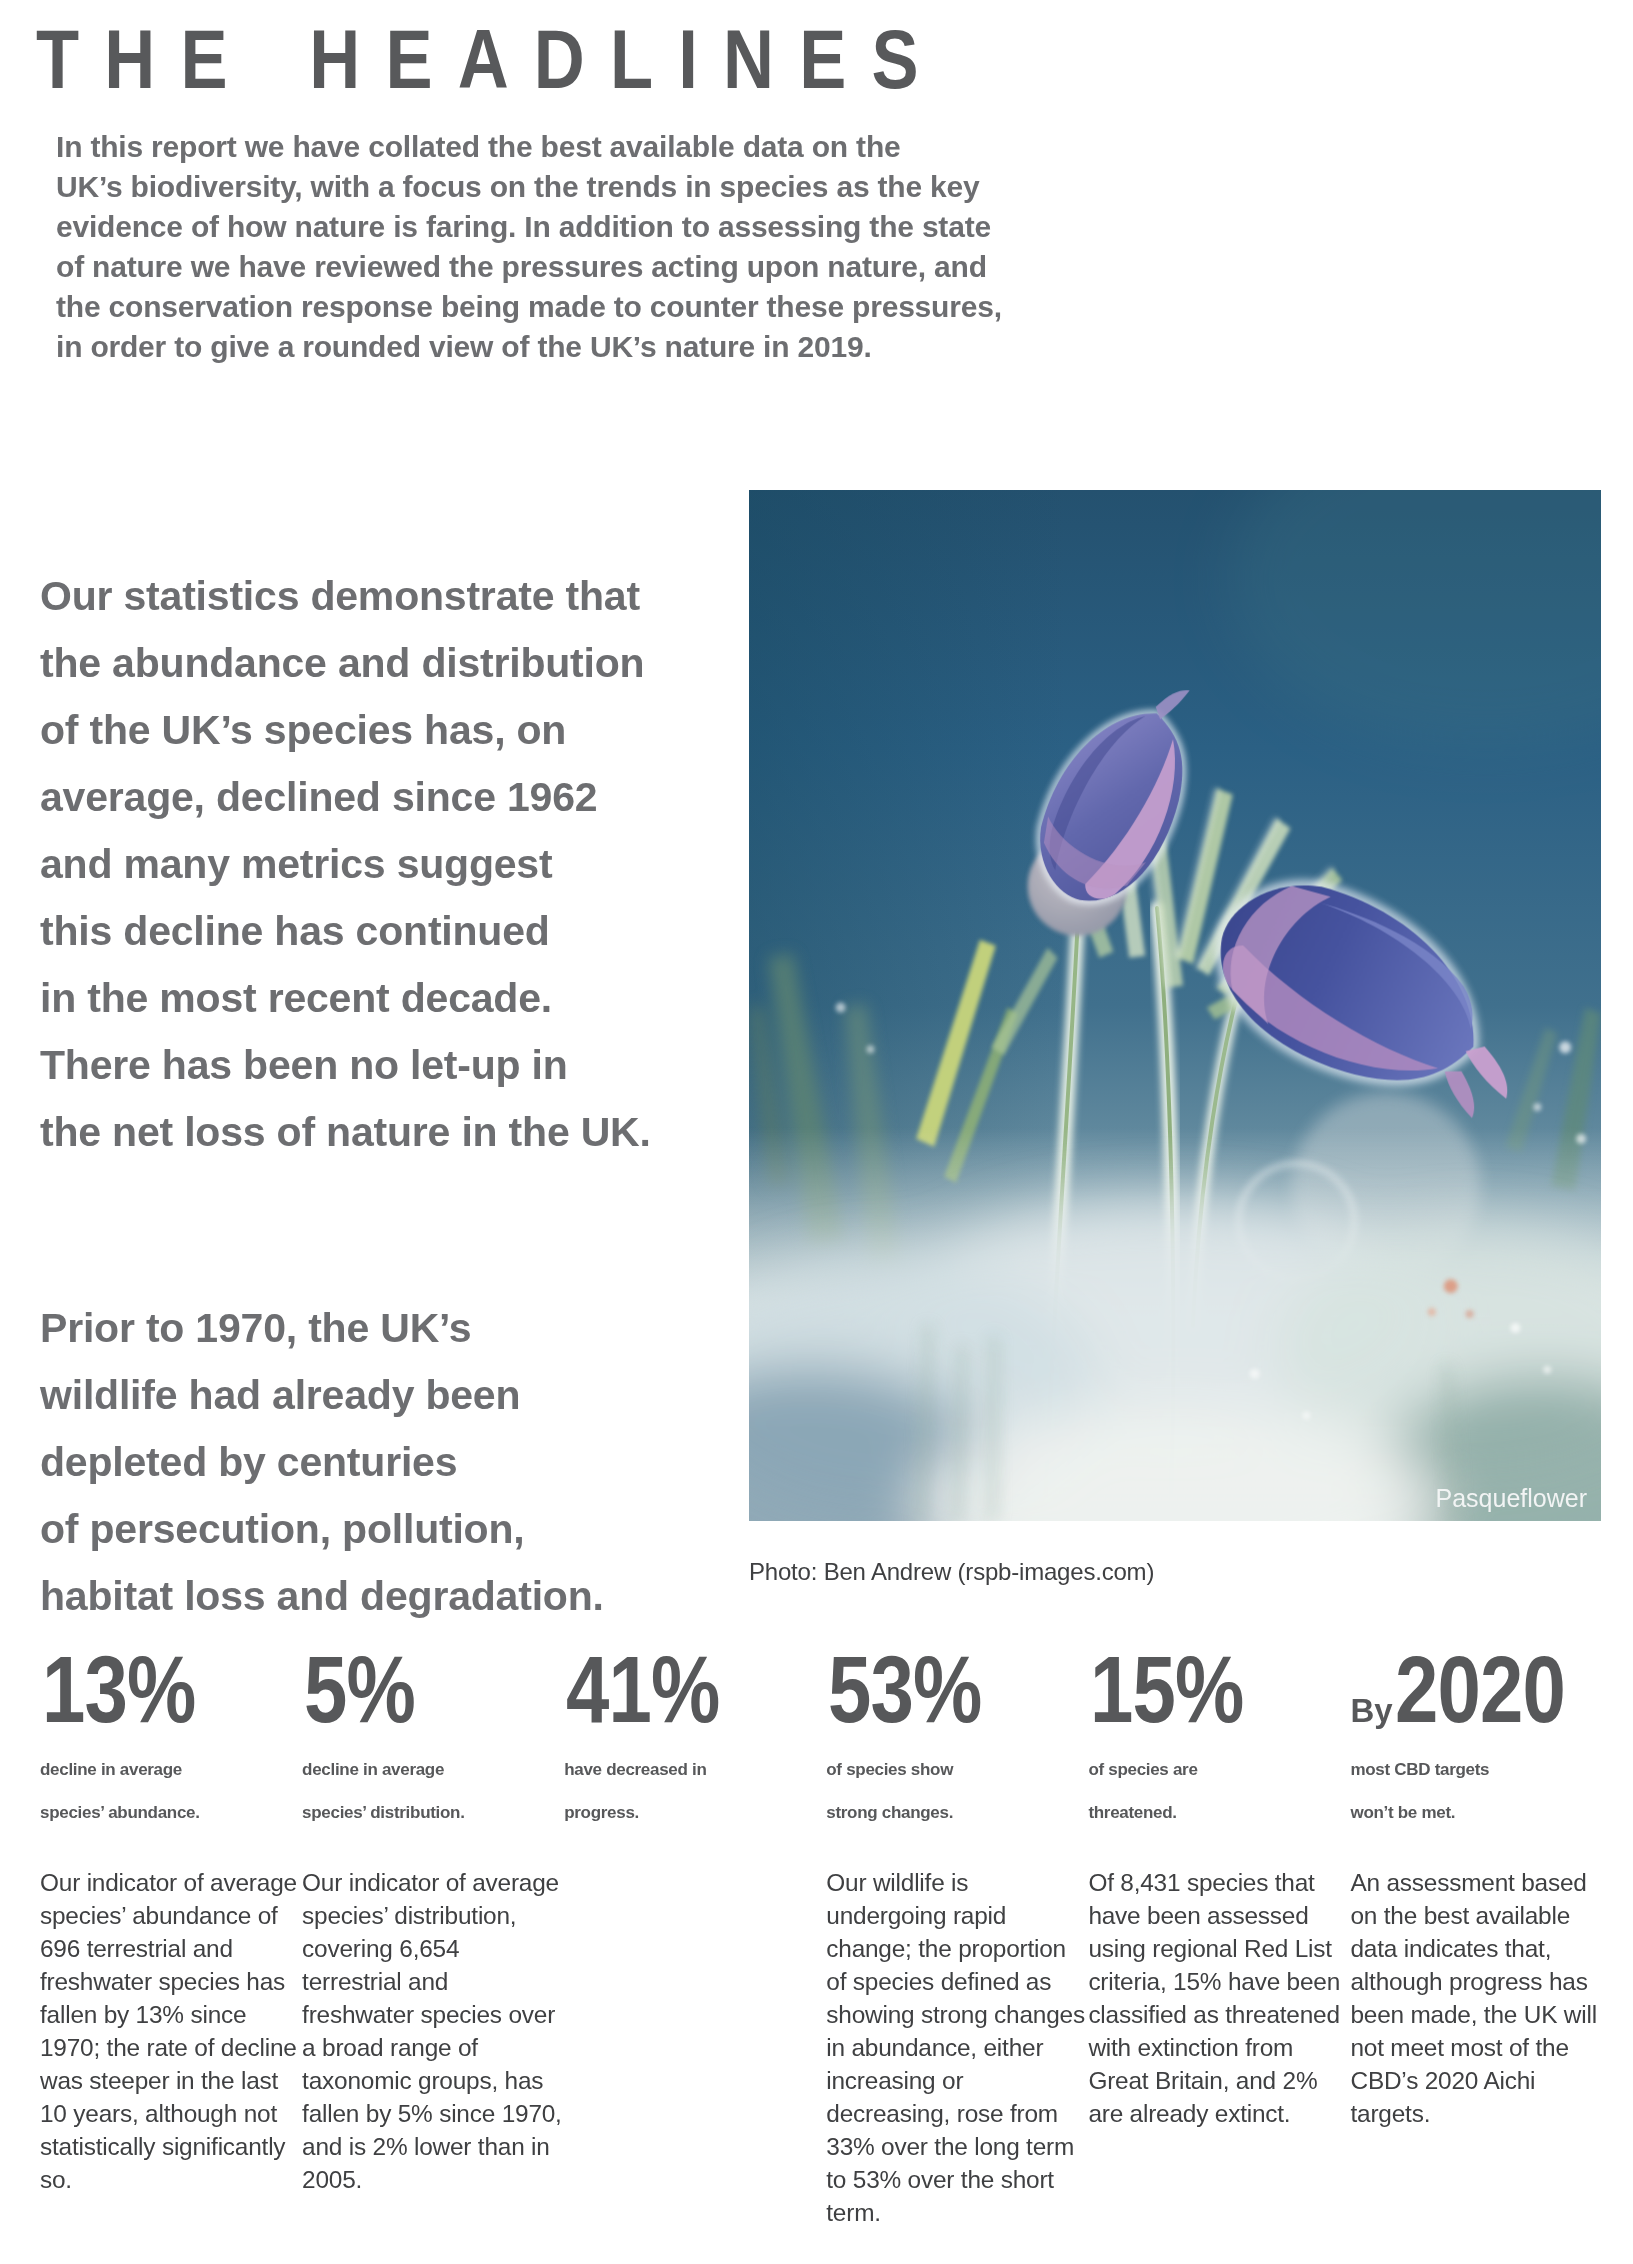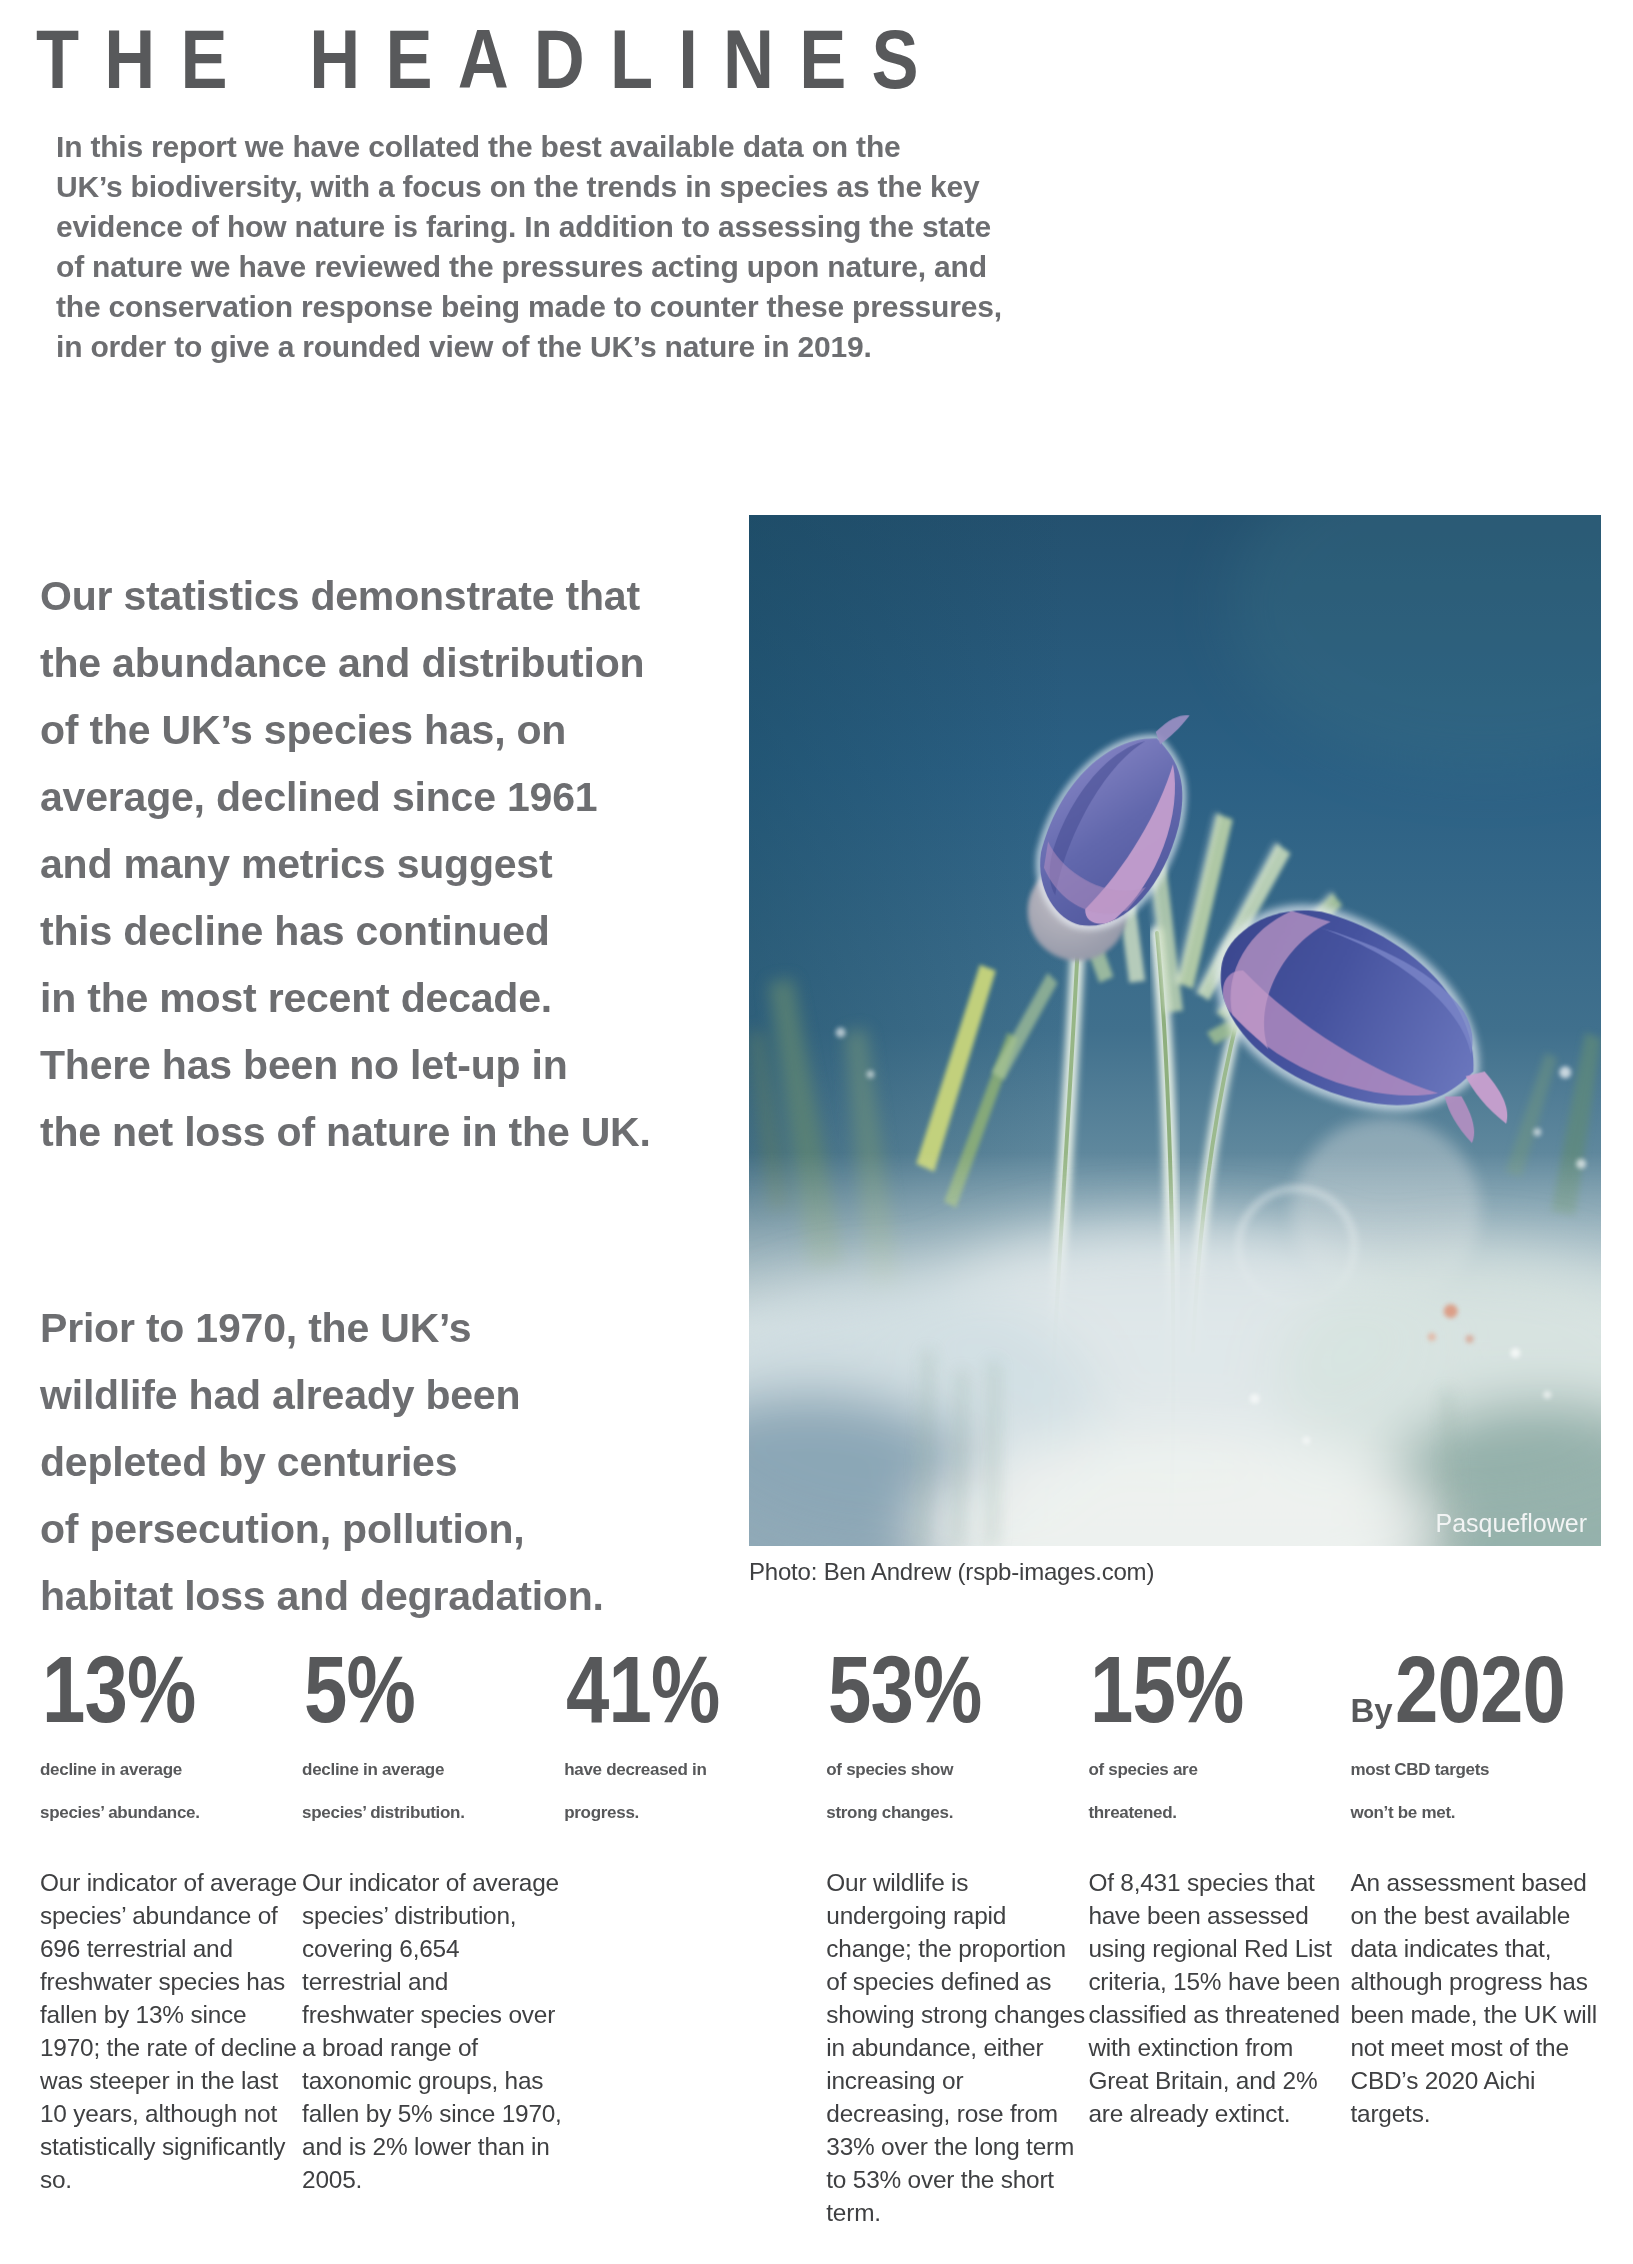--- a/index.html
+++ b/index.html
@@ -18,21 +18,21 @@
     font-size:30px;font-weight:bold;color:#6d6e71;line-height:40px;
     white-space:pre-line;letter-spacing:-0.2px;
   }
   .lead{
     position:absolute;left:40px;top:496px;width:748px;
     font-size:41px;font-weight:bold;color:#6d6e71;line-height:67px;
     white-space:pre-line;letter-spacing:-0.2px;
   }
   .lead .para2{margin-top:62px;}
   .photo{
-    position:absolute;left:749px;top:515px;width:852px;height:1031px;
+    position:absolute;left:749px;top:490px;width:852px;height:1031px;
     overflow:hidden;background:#356482;
   }
   .photo svg{display:block;}
   .photo-label{
     position:absolute;right:14px;bottom:8px;
     font-size:25px;color:#f2f4f4;
   }
   .photo-credit{
     position:absolute;left:749px;top:1558px;
     font-size:24px;color:#3f4042;letter-spacing:-0.2px;
@@ -68,21 +68,21 @@
 UK’s biodiversity, with a focus on the trends in species as the key
 evidence of how nature is faring. In addition to assessing the state
 of nature we have reviewed the pressures acting upon nature, and
 the conservation response being made to counter these pressures,
 in order to give a rounded view of the UK’s nature in 2019.</div>
 
 <div class="lead">
   <div class="para1">Our statistics demonstrate that
 the abundance and distribution
 of the UK’s species has, on
-average, declined since 1961
+average, declined since 1962
 and many metrics suggest
 this decline has continued
 in the most recent decade.
 There has been no let-up in
 the net loss of nature in the UK.</div>
   <div class="para2">Prior to 1970, the UK’s
 wildlife had already been
 depleted by centuries
 of persecution, pollution,
 habitat loss and degradation.</div>

